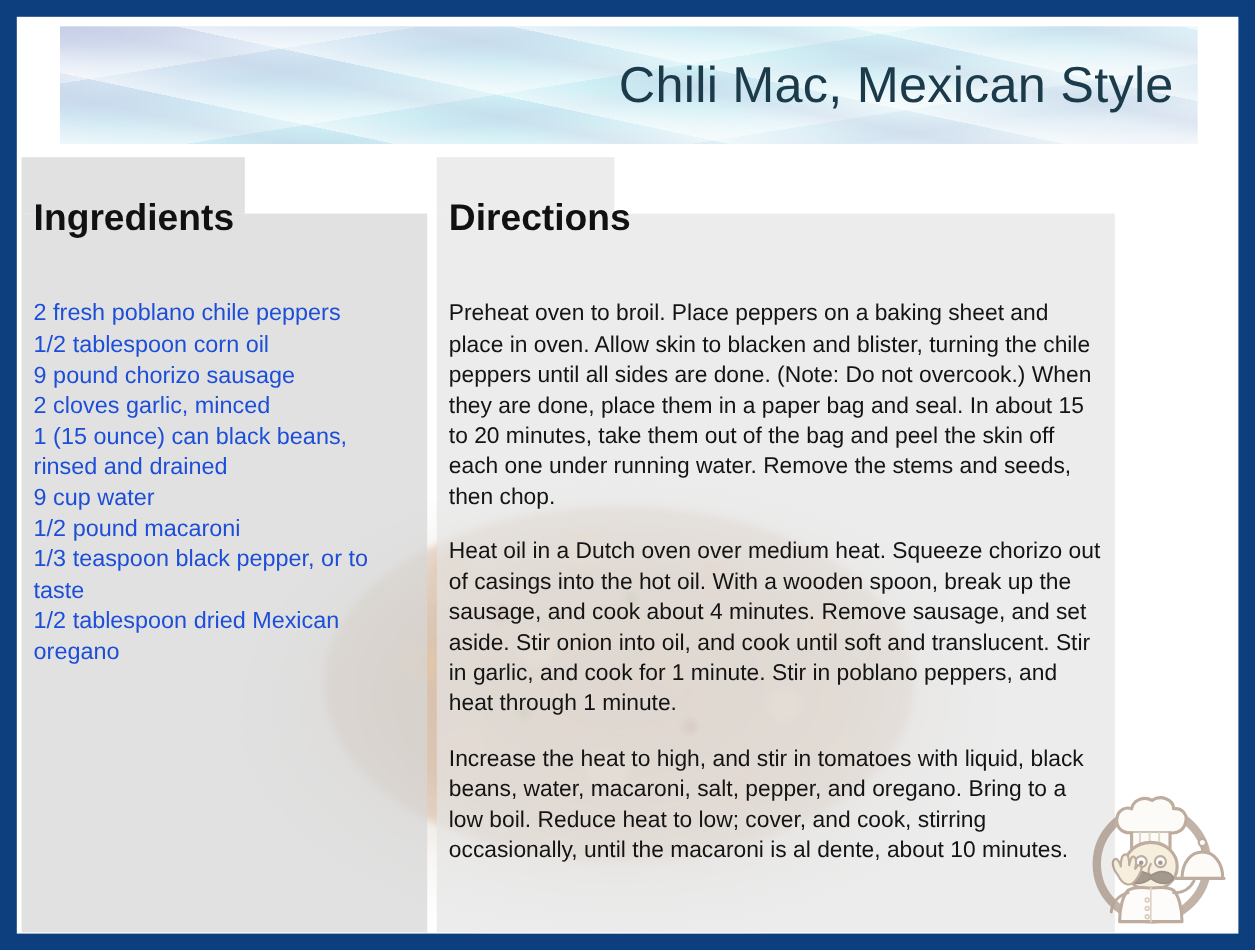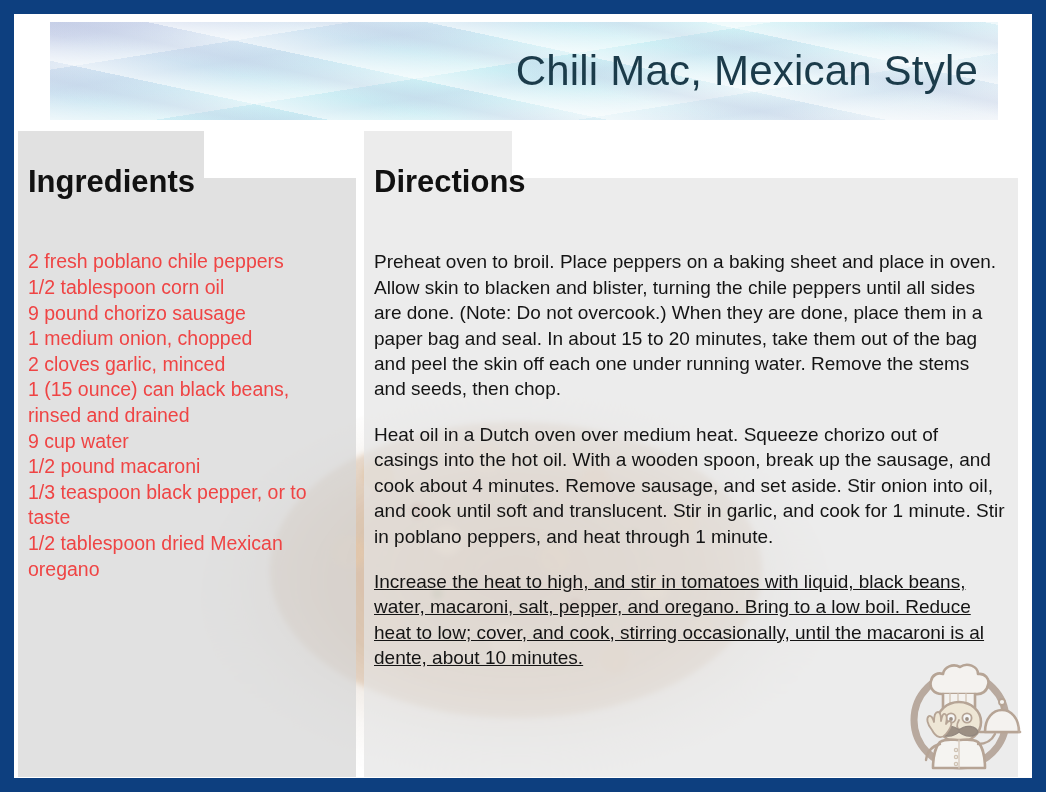--- a/index.html
+++ b/index.html
@@ -140,42 +140,42 @@
     height: 646px;
   }
   #ingredients-panel .panel-body-bg,
   #ingredients-panel .panel-heading-bg {
     background: rgba(214,214,214,0.74);
   }
   #ingredients-panel .panel-heading-bg { width: 186px; }
   .ingredient-line {
     font-size: 19.5px;
     line-height: 25.6px;
-    color: #ef4444;
+    color: #1d4ed8;
   }
 
   
   #directions-panel {
     left: 350px;
-    width: 654px;
+    width: 565px;
     height: 646px;
   }
   #directions-panel .panel-body-bg,
   #directions-panel .panel-heading-bg {
     background: rgba(228,228,228,0.70);
   }
   #directions-panel .panel-heading-bg { width: 148px; }
   .direction-para {
     font-size: 19px;
     line-height: 25.4px;
     color: #141414;
     margin: 0 0 20px 0;
     text-align: left;
   }
-  .direction-para:last-child { margin-bottom: 0; text-decoration: underline; }
+  .direction-para:last-child { margin-bottom: 0; }
 
   
   .chef-logo {
     position: absolute;
     right: 8px;
     bottom: 4px;
     width: 128px;
     height: 124px;
     opacity: 0.55;
   }
@@ -198,21 +198,20 @@
   <div class="panels">
 
     <section class="panel" id="ingredients-panel">
       <div class="panel-body-bg"></div>
       <div class="panel-heading-bg"></div>
       <h2 class="panel-heading">Ingredients</h2>
       <div class="panel-content" id="ingredients-list">
           <div class="ingredient-line">2 fresh poblano chile peppers</div>
           <div class="ingredient-line">1/2 tablespoon corn oil</div>
           <div class="ingredient-line">9 pound chorizo sausage</div>
-          <div class="ingredient-line">1 medium onion, chopped</div>
           <div class="ingredient-line">2 cloves garlic, minced</div>
           <div class="ingredient-line">1 (15 ounce) can black beans, rinsed and drained</div>
           <div class="ingredient-line">9 cup water</div>
           <div class="ingredient-line">1/2 pound macaroni</div>
           <div class="ingredient-line">1/3 teaspoon black pepper, or to taste</div>
           <div class="ingredient-line">1/2 tablespoon dried Mexican oregano</div>
         </div>
     </section>
 
     <section class="panel" id="directions-panel">

